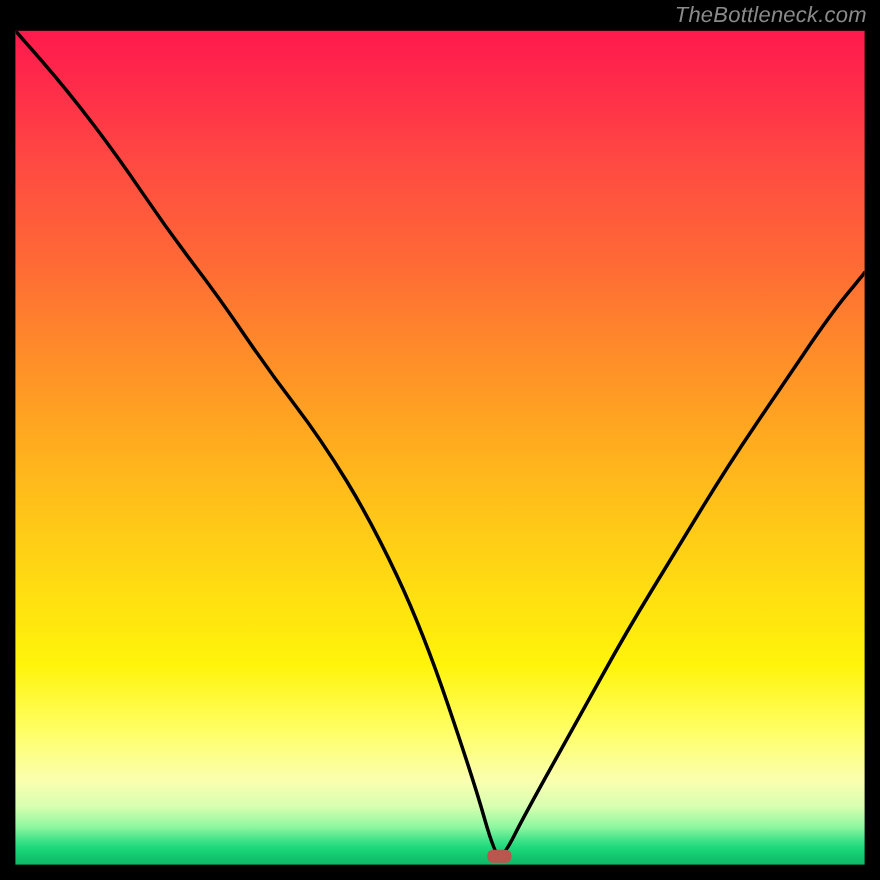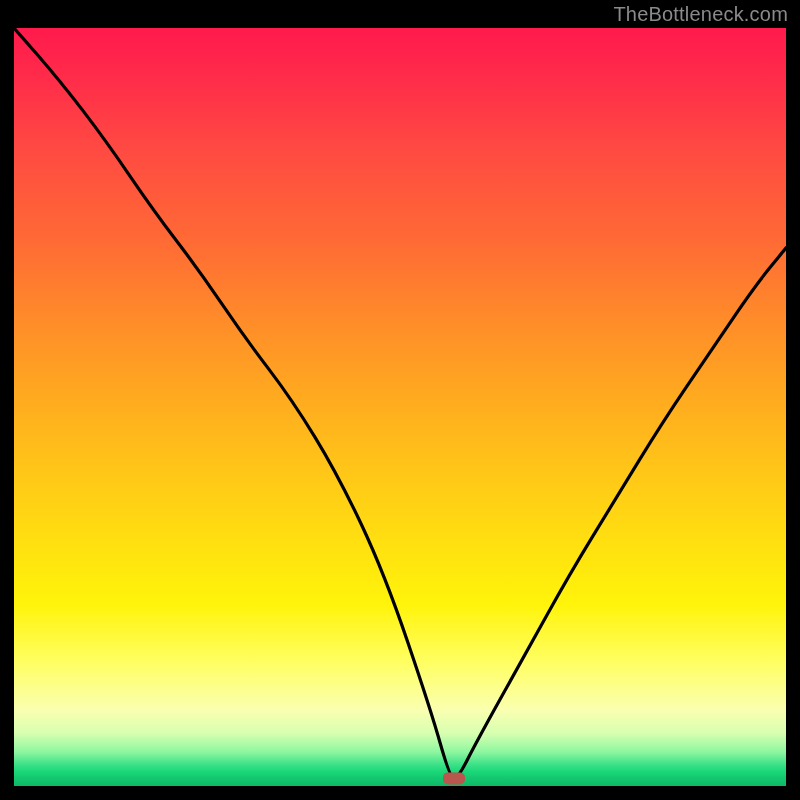--- a/index.html
+++ b/index.html
@@ -9,20 +9,21 @@
     height: 800px;
     background: #000;
     overflow: hidden;
     font-family: Arial, Helvetica, sans-serif;
   }
   .frame {
     position: relative;
     width: 800px;
     height: 764px;
     background: #000;
+    font-style: italic;
   }
   .plot {
     position: absolute;
     left: 14px;
     top: 28px;
     width: 772px;
     height: 758px;
     background: linear-gradient(to bottom,
       #ff1a4d 0%,
       #ff2a4a 6%,

